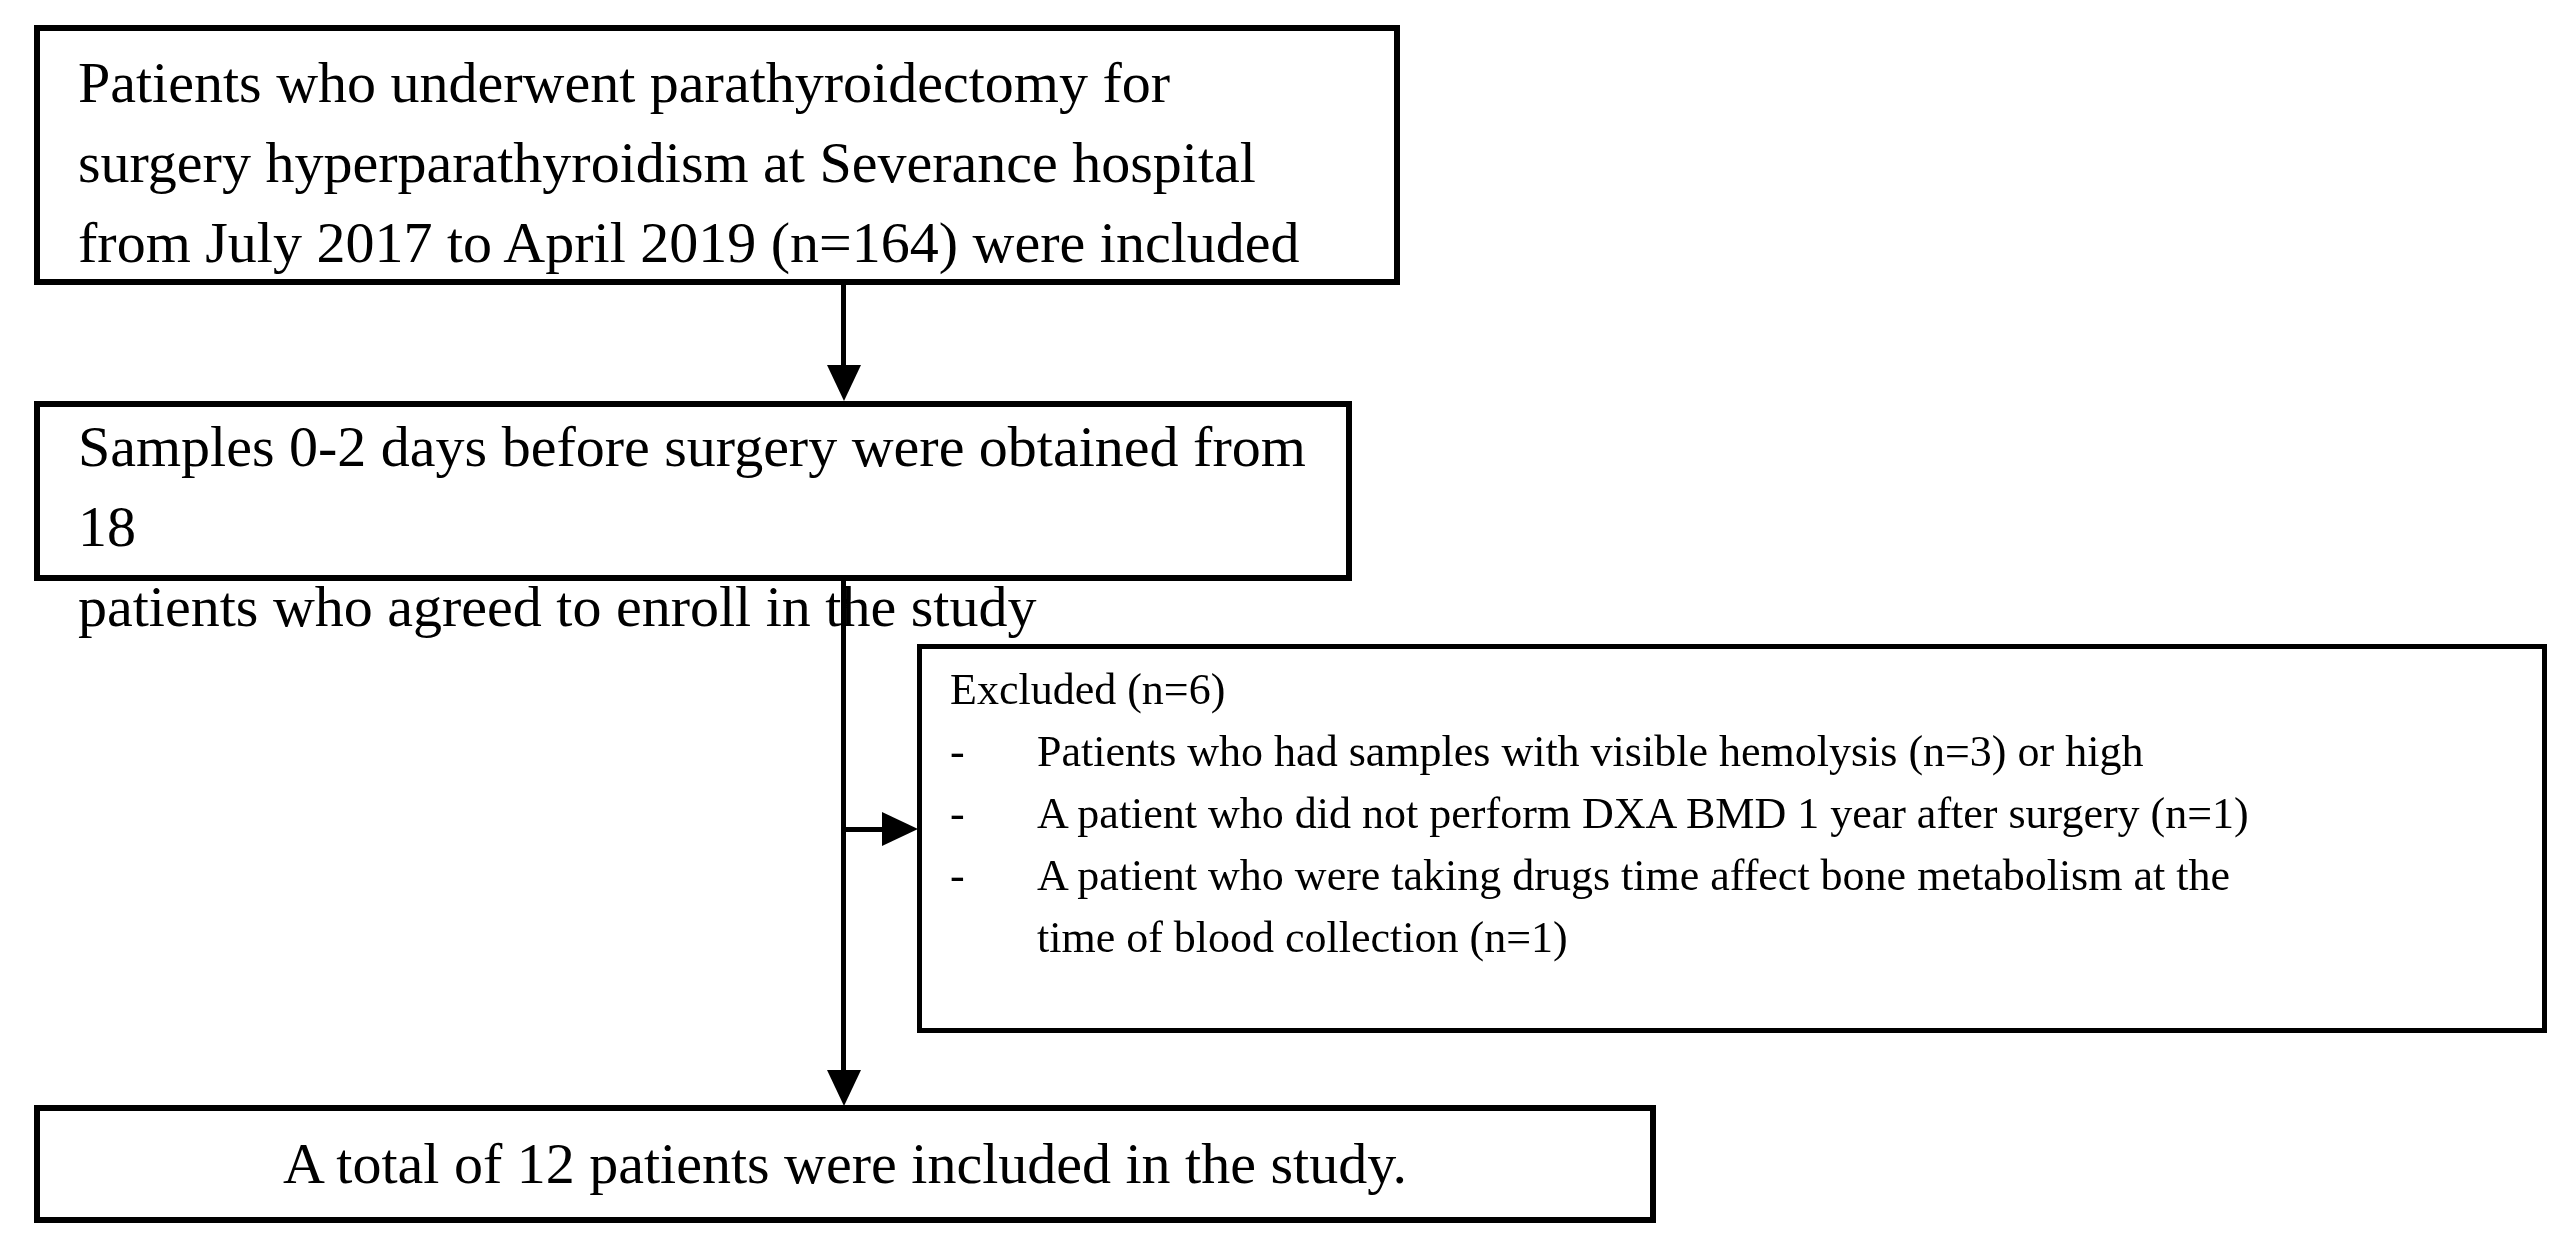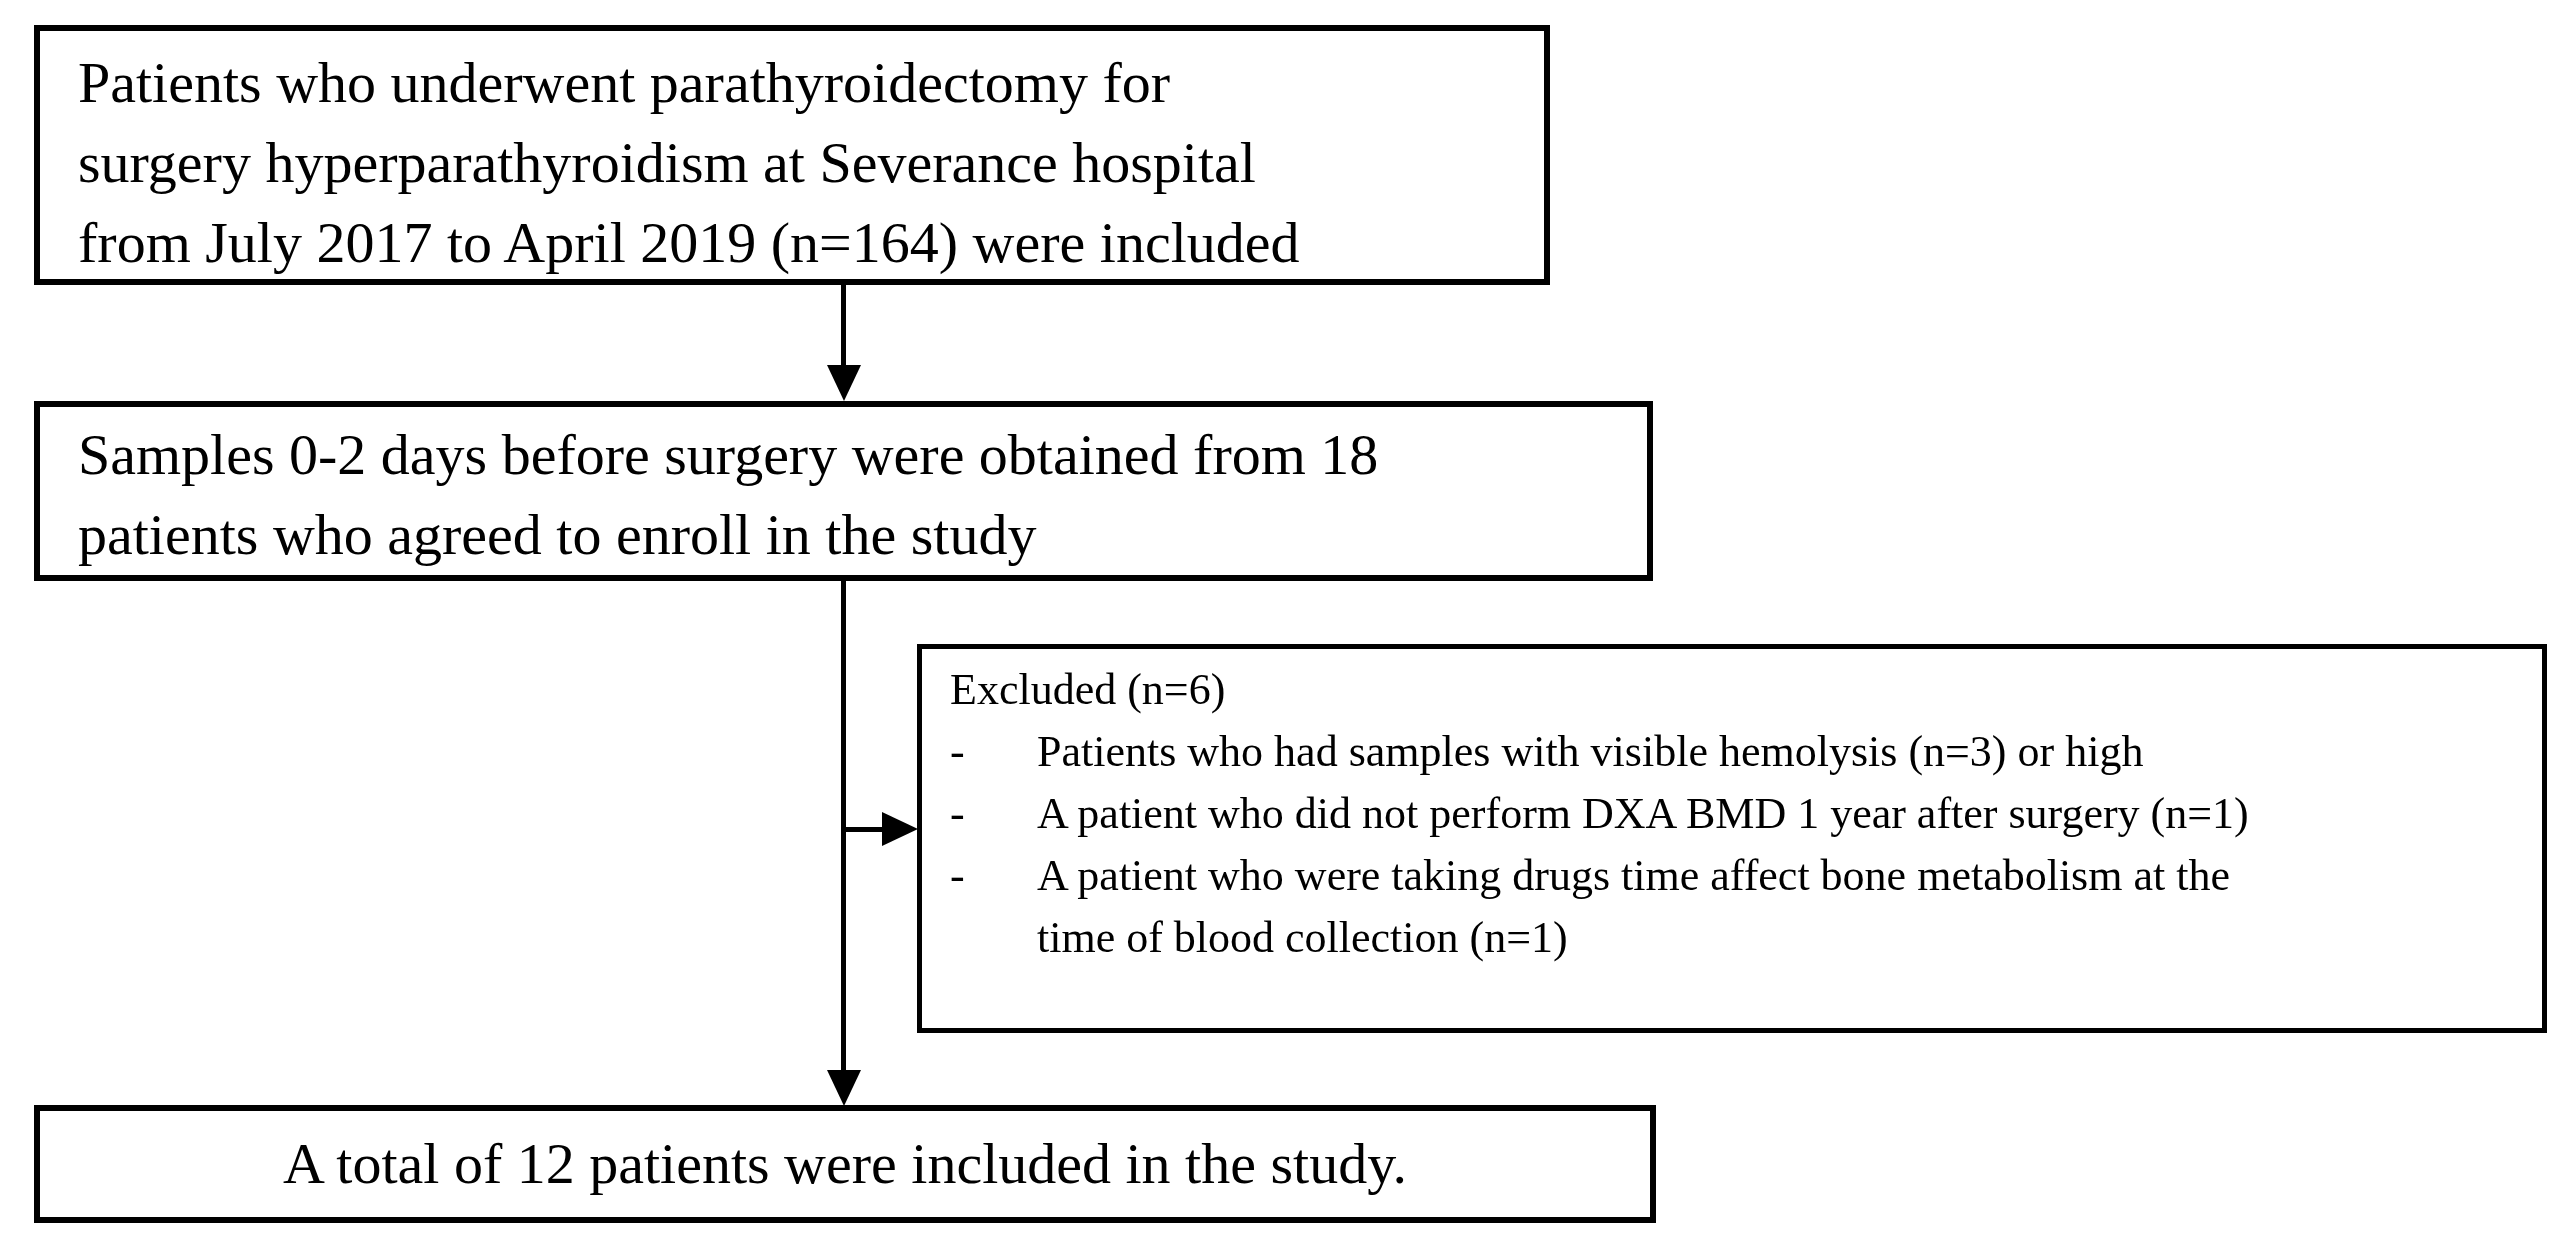--- a/index.html
+++ b/index.html
@@ -20,27 +20,27 @@
     box-sizing: border-box;
     border: 6px solid #000000;
     background: #ffffff;
   }
   .big-text {
     font-size: 58px;
     line-height: 80px;
   }
   .box-included {
     left: 34px; top: 25px;
-    width: 1516px; height: 260px;
+    width: 1366px; height: 260px;
     padding: 12px 34px 0 38px;
   }
   .box-samples {
     left: 34px; top: 401px;
-    width: 1619px; height: 180px;
-    padding: 8px 30px 0 38px;
+    width: 1318px; height: 180px;
+    padding: 0 30px 0 38px;
   }
   .box-excluded {
     left: 917px; top: 644px;
     width: 1630px; height: 389px;
     border-width: 5px;
     padding: 10px 36px 0 28px;
     font-size: 44px;
     line-height: 62px;
   }
   .box-final {

